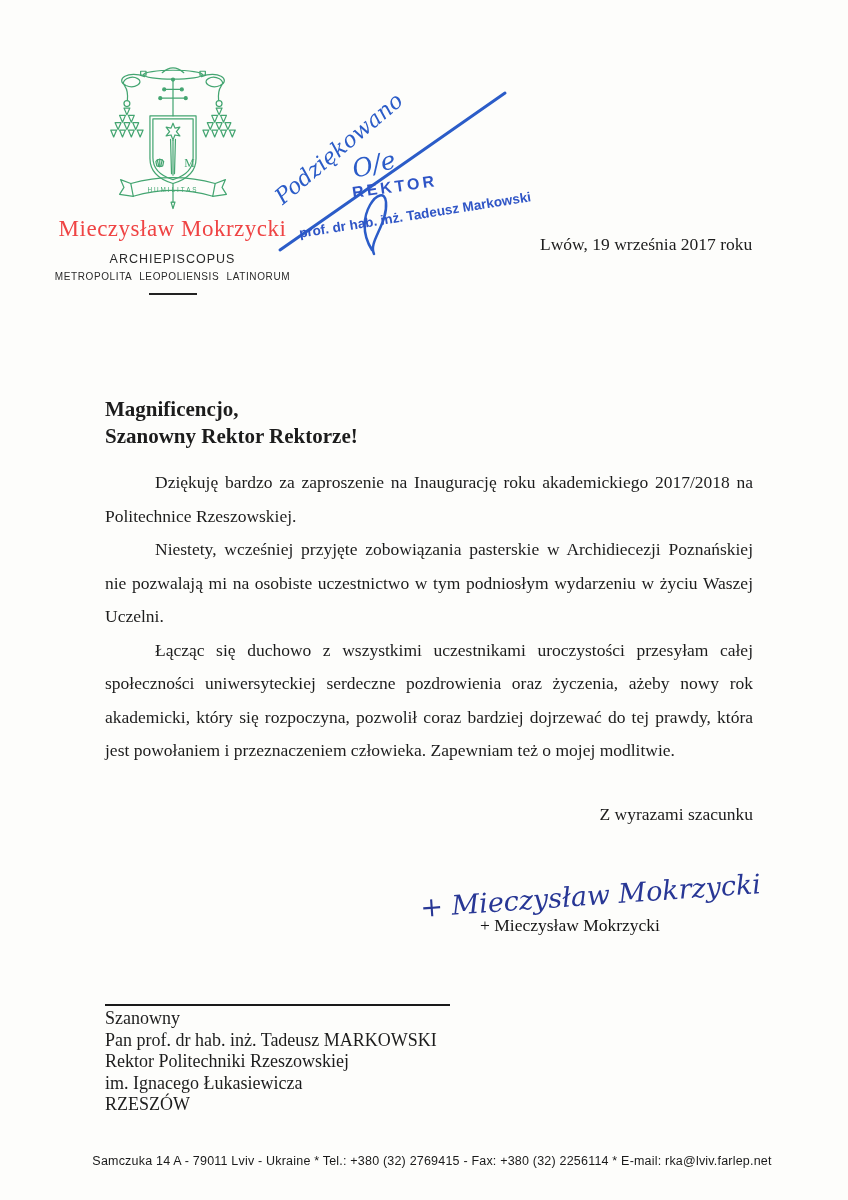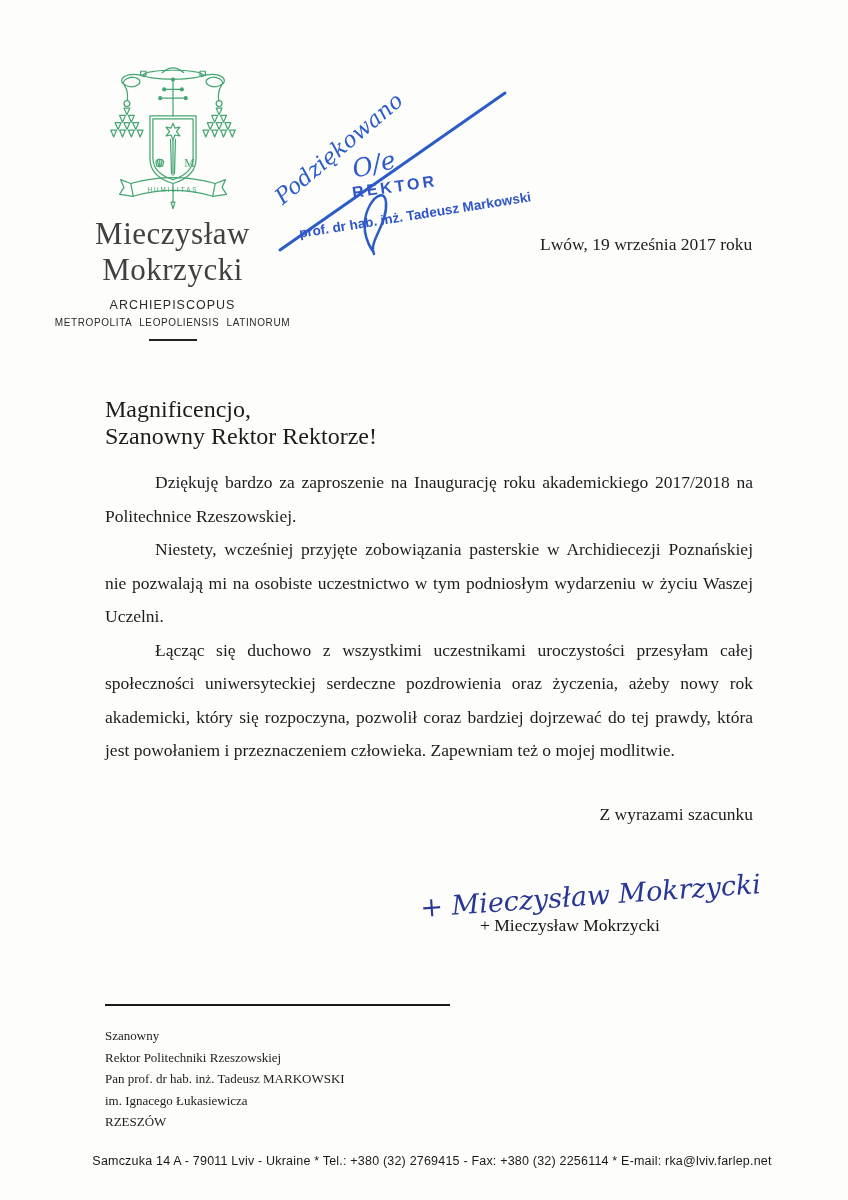--- a/index.html
+++ b/index.html
@@ -4,51 +4,51 @@
 <style>
   html,body{margin:0;padding:0;background:#e8e8e8;}
   .page{
     position:relative;width:848px;height:1200px;margin:0 auto;
     background:#fdfdfb;overflow:hidden;
     font-family:"Liberation Serif", serif;color:#1c1c1c;
   }
   
   .letterhead{position:absolute;left:40px;top:58px;width:265px;text-align:center;}
   .crest{display:block;margin:0 auto;}
-  .lh-name{font-size:31px;letter-spacing:.5px;margin-top:6px;color:#404040;}
+  .lh-name{font-size:23px;letter-spacing:.5px;margin-top:6px;color:#ef4444;}
   .lh-title{font-family:"Liberation Sans", sans-serif;font-size:12.5px;letter-spacing:1px;color:#2a2a2a;margin-top:10px;}
   .lh-title2{font-family:"Liberation Sans", sans-serif;font-size:10px;letter-spacing:.6px;word-spacing:4px;color:#2a2a2a;margin-top:5px;}
   .lh-rule{width:48px;border:0;border-top:2px solid #222;margin:11px auto 0;}
   
   .annotation{position:absolute;left:272px;top:66px;width:260px;height:210px;}
   .ann-svg{position:absolute;left:0;top:0;}
   .hand{font-family:"DejaVu Serif", serif;font-style:italic;}
   .ann-word{position:absolute;left:14px;top:118px;font-size:22px;color:#2b5cc8;
     transform:rotate(-40deg);transform-origin:left bottom;white-space:nowrap;}
   .ann-initials{position:absolute;left:80px;top:84px;font-size:25px;color:#2b5cc8;
     transform:rotate(-14deg);}
   .stamp-title{position:absolute;left:80px;top:112px;font-family:"Liberation Sans", sans-serif;
     font-weight:bold;font-size:16px;letter-spacing:3px;color:#2f55c6;transform:rotate(-8deg);}
   .stamp-name{position:absolute;left:26px;top:160px;font-family:"Liberation Sans", sans-serif;
     font-weight:bold;font-size:13.5px;color:#2f55c6;transform:rotate(-9deg);transform-origin:left top;white-space:nowrap;}
   
   .dateline{position:absolute;left:540px;top:234px;font-size:17.5px;}
   
   .letter-body{position:absolute;left:105px;top:396px;width:648px;font-size:17.5px;line-height:33.5px;}
-  .salutation{font-weight:normal;font-size:24px;line-height:27px;}
+  .salutation{font-weight:bold;font-size:21px;line-height:27px;}
   .letter-body p{margin:0;text-indent:50px;text-align:justify;}
   .letter-body p.first{margin-top:16px;}
   .closing{margin-top:30px;padding-left:50px;font-size:17.5px;text-align:right;}
   
   .signature-block{position:absolute;left:420px;top:880px;width:300px;text-align:center;}
   .sig-hand{display:inline-block;font-size:27px;color:#283795;transform:rotate(-4deg);white-space:nowrap;}
   .sig-printed{margin-top:4px;font-size:17.5px;color:#151515;}
   
   .addressee{position:absolute;left:105px;top:1004px;width:345px;border-top:2px solid #1a1a1a;
-    padding-top:19px;font-size:13px;line-height:21.5px;}
+    padding-top:2px;font-size:18px;line-height:21.5px;}
   
   .footer{position:absolute;left:0;right:0;top:1154px;text-align:center;
     font-family:"Liberation Sans", sans-serif;font-size:12.5px;color:#1a1a1a;letter-spacing:.2px;padding-left:16px;}
 </style>
 </head>
 <body>
 
 <div class="page">
 
   <div class="letterhead">
@@ -149,21 +149,21 @@
     <div class="closing">Z wyrazami szacunku</div>
   </div>
 
   <div class="signature-block">
     <span class="hand sig-hand">+ Mieczysław Mokrzycki</span>
     <div class="sig-printed">+ Mieczysław Mokrzycki</div>
   </div>
 
   <div class="addressee">
     <div>Szanowny</div>
+    <div>Pan prof. dr hab. inż. Tadeusz MARKOWSKI</div>
     <div>Rektor Politechniki Rzeszowskiej</div>
-    <div>Pan prof. dr hab. inż. Tadeusz MARKOWSKI</div>
     <div>im. Ignacego Łukasiewicza</div>
     <div>RZESZÓW</div>
   </div>
 
   <div class="footer">Samczuka 14 A - 79011 Lviv - Ukraine * Tel.: +380 (32) 2769415 - Fax: +380 (32) 2256114 * E-mail: rka@lviv.farlep.net</div>
 
 </div>
 
 </body></html>

